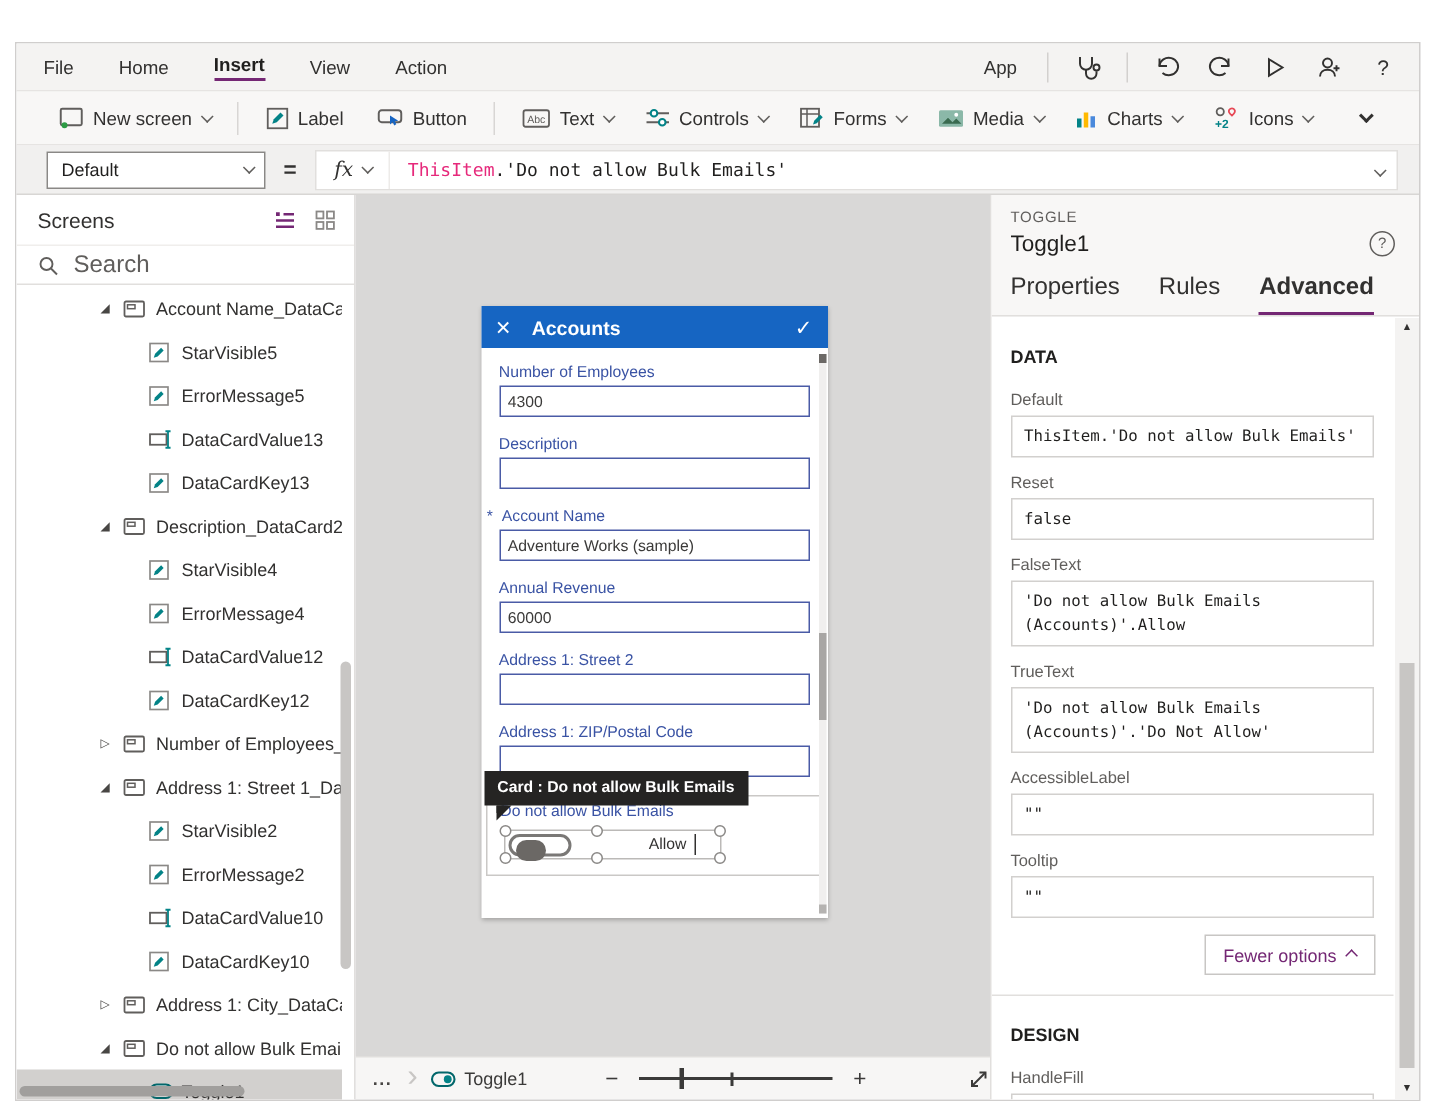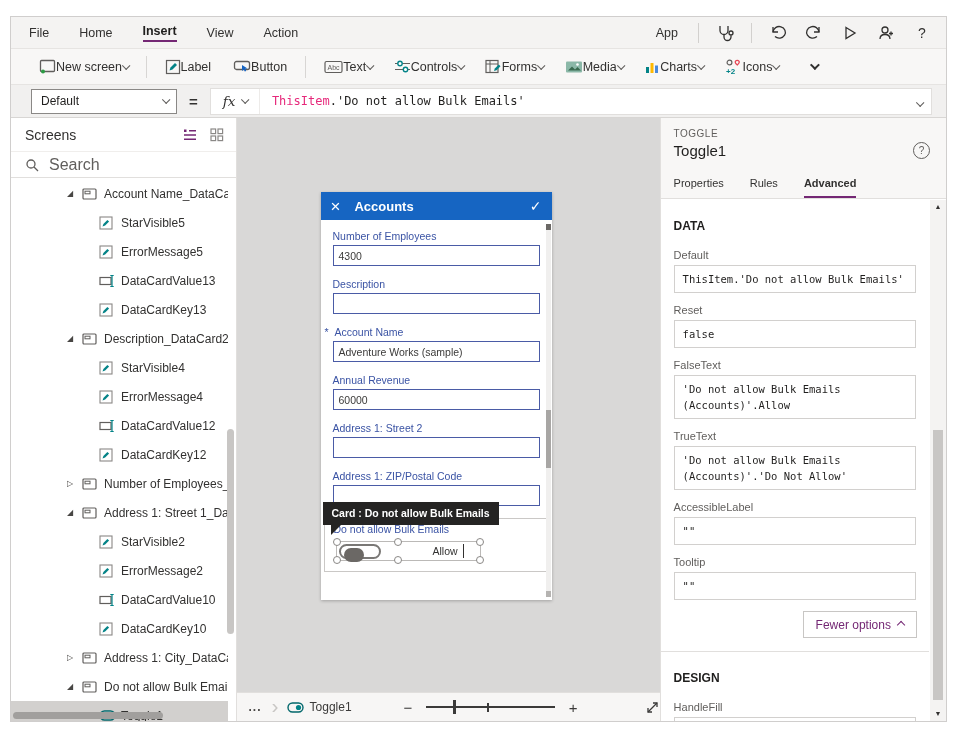--- a/index.html
+++ b/index.html
@@ -1,33 +1,33 @@
 <!DOCTYPE html>
 <html><head>
 <meta charset="utf-8">
 <style>
   * { box-sizing: border-box; margin:0; padding:0; }
   html,body { width:957px; height:734px; background:#fff; font-family:"Liberation Sans", sans-serif; overflow:hidden; }
-  .app { position:absolute; left:10px; top:16px; width:937px; height:706px; border:1px solid #d0cecd; background:#fff; }
+  .app { position:absolute; left:10px; top:28px; width:937px; height:706px; border:1px solid #d0cecd; background:#fff; }
 
   
   .menubar { height:32px; background:#f4f3f2; border-bottom:1px solid #e6e4e2; display:flex; align-items:center; justify-content:space-between; padding:0 14px 0 18px; }
   .menu-left { display:flex; align-items:center; gap:30px; height:100%; }
   .menu-item { font-size:12.5px; color:#323130; cursor:pointer; height:100%; display:flex; align-items:center; }
   .menu-item.active span { font-weight:bold; color:#201f1e; border-bottom:2.5px solid #742774; padding-bottom:2px; }
   .menu-right { display:flex; align-items:center; gap:16px; }
   .menu-right .app-label { font-size:12.5px; color:#323130; margin-right:4px; }
   .vdiv { width:1px; height:20px; background:#d2d0ce; }
   .mi { width:20px; height:20px; display:flex; align-items:center; justify-content:center; color:#323130; }
   .mi svg { stroke:#323130; fill:none; stroke-width:1.3; }
   .q-mark { font-size:14px; color:#323130; }
 
   
   .toolbar { height:36px; background:#f8f7f6; border-bottom:1px solid #e6e4e2; display:flex; align-items:center; padding:0 10px 0 18px; gap:2px; }
-  .tb-item { display:flex; align-items:center; font-size:12.5px; color:#323130; padding:0 10px; height:26px; cursor:pointer; }
+  .tb-item { display:flex; align-items:center; gap:6px; font-size:12.5px; color:#323130; padding:0 10px; height:26px; cursor:pointer; }
   .tb-sep { width:1px; height:22px; background:#d8d6d4; margin:0 6px; }
   .tb-overflow { margin-left:10px; }
   .chv { display:inline-block; width:5.5px; height:5.5px; border-right:1.3px solid #605e5c; border-bottom:1.3px solid #605e5c; transform:rotate(45deg) translateY(-2px); }
   .chv.up { transform:rotate(225deg) translateY(-1px); }
   .tb-overflow .chv { width:7px; height:7px; border-width:2px; border-color:#323130; }
 
   
   .formulabar { height:33px; background:#f1f0ef; border-bottom:1px solid #d8d6d4; display:flex; align-items:center; padding:0 14px 0 20px; }
   .prop-select { width:146px; height:25px; background:#fff; border:1px solid #8a8886; display:flex; align-items:center; justify-content:space-between; padding:0 9px; font-size:12px; color:#201f1e; cursor:pointer; }
   .equals { margin:0 12px; font-size:15px; font-weight:bold; color:#323130; }
@@ -98,21 +98,21 @@
   .bb-pct { margin-left:16px; display:flex; gap:5px; color:#7f1d1d;margin-top:41px; }
   .bb-expand { margin-left:22px; cursor:pointer; display:flex; }
 
   
   .rightpanel { position:relative; width:287px; background:#fff; border-left:1px solid #e1dfdd; overflow:hidden; }
   .rp-header { height:81px; background:#f8f7f6; border-bottom:1px solid #e1dfdd; position:relative; padding:10px 0 0 13px; }
   .rp-type { font-size:10px; color:#605e5c; letter-spacing:.5px; }
   .rp-name { font-size:15px; color:#201f1e; margin-top:3px; }
   .rp-help { position:absolute; right:16px; top:24px; width:17px; height:17px; border:1.4px solid #605e5c; border-radius:50%; font-size:10px; color:#605e5c; display:flex; align-items:center; justify-content:center; cursor:pointer; }
   .rp-tabs { position:absolute; left:13px; bottom:0; display:flex; gap:26px; }
-  .rp-tab { font-size:11px; color:#323130; padding-bottom:7px; cursor:pointer; }
+  .rp-tab { font-size:16px; color:#323130; padding-bottom:7px; cursor:pointer; }
   .rp-tab.active { font-weight:bold; border-bottom:2.5px solid #742774; }
   .rp-content { position:absolute; top:82px; left:0; right:17px; bottom:0; padding:0 0 0 13px; overflow:hidden; }
   .rp-sect-title { font-size:12px; font-weight:bold; color:#201f1e; margin-top:19px; }
   .rp-fld { margin-top:11px; }
   .rp-fld:first-of-type { margin-top:16px; }
   .rp-flabel { font-size:11px; color:#605e5c; }
   .rp-input { margin-top:4px; width:242px; min-height:26px; border:1px solid #d2d0ce; background:#fff; font-family:"DejaVu Sans Mono", monospace; font-size:10.5px; color:#201f1e; padding:5px 8px; line-height:16px; word-break:break-word; cursor:text; }
   .rp-fewer { margin:11px 12px 0 auto; width:114px; height:27px; border:1px solid #c8c6c4; display:flex; align-items:center; justify-content:center; gap:8px; color:#742774; font-size:12px; cursor:pointer; }
   .rp-fewer .chv { border-color:#742774; }
   .rp-divider { height:1px; background:#e1dfdd; margin:13px -13px 0 -13px; }

